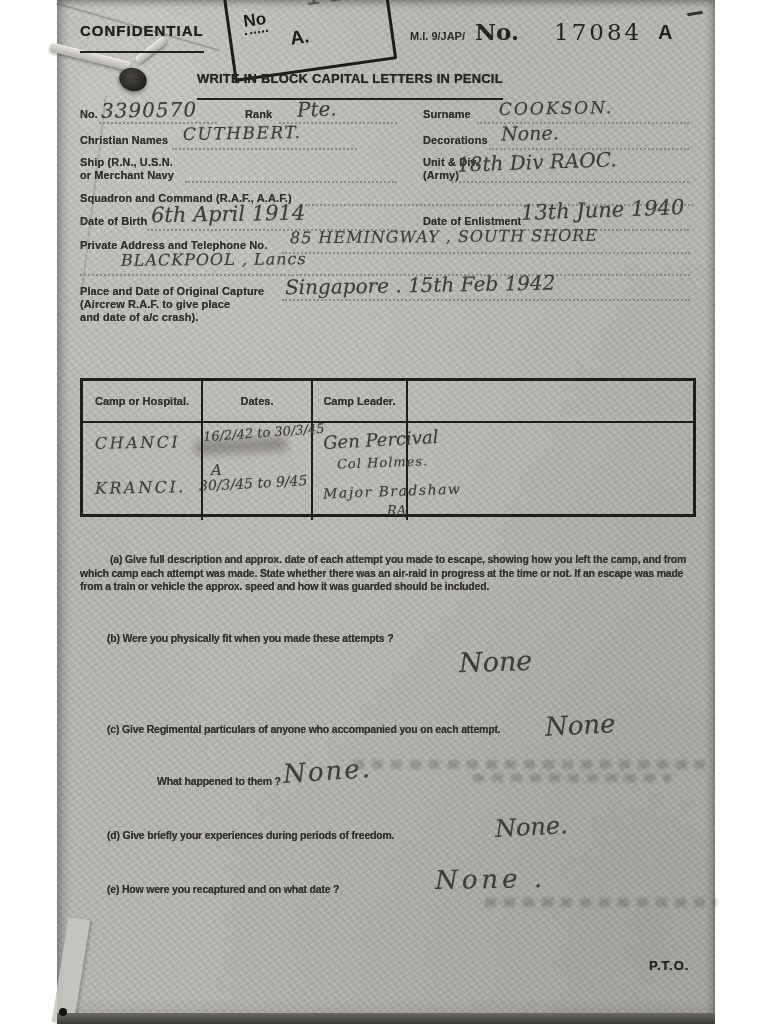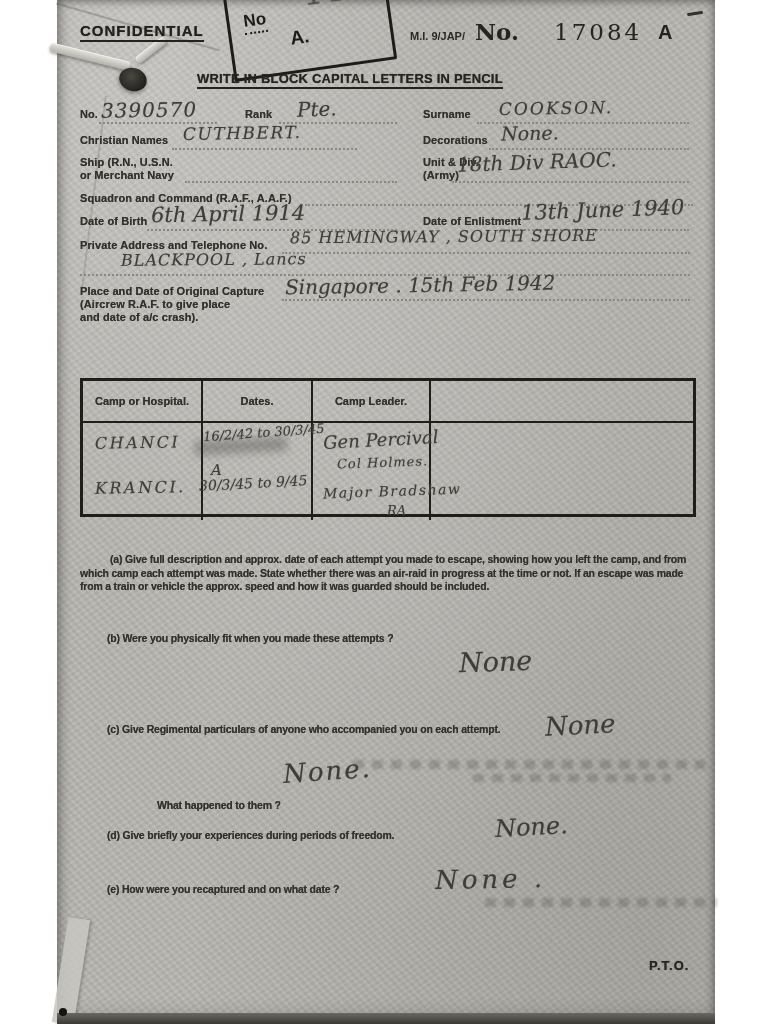--- a/index.html
+++ b/index.html
@@ -18,32 +18,32 @@
                 inset 0 6px 8px -4px rgba(28,26,22,.25),
                 inset 0 -16px 18px -8px rgba(28,26,22,.22);}
   .abs{position:absolute;}
   .plabel{font-size:11px;font-weight:bold;color:#33312b;letter-spacing:.1px;
           text-shadow:0 0 .6px rgba(45,43,37,.75);white-space:pre-line;line-height:13px;}
   .ptext{font-size:10.5px;font-weight:bold;color:#33312b;letter-spacing:-.2px;
          text-shadow:0 0 .6px rgba(45,43,37,.7);line-height:13.5px;}
   .hand{font-family:"DejaVu Serif",serif;font-style:italic;color:#3f3d38;
         text-shadow:0 0 1px rgba(63,61,56,.45);white-space:nowrap;}
   .dots{border-bottom:2px dotted #8b897f;height:1px;}
-  .uline{border-bottom:2.5px solid #23221d;padding-bottom:1px;}
+  .uline{border-bottom:2.5px solid #23221d;padding-bottom:12px;}
   
   #stampbox{left:170px;top:-30px;width:158px;height:95px;border:3.5px solid #1d1c18;
             transform:rotate(-8deg);border-radius:2px;}
   
   #camp-table{left:23px;top:378px;width:616px;height:139px;border:3px solid #1f1e19;box-sizing:border-box;}
   #camp-table .hrow{display:flex;height:40px;border-bottom:2px solid #1f1e19;}
   #camp-table .hcell{box-sizing:border-box;border-right:2px solid #1f1e19;display:flex;
       align-items:center;justify-content:center;text-align:center;font-size:11px;font-weight:bold;
       color:#33312b;white-space:pre-line;line-height:13px;text-shadow:0 0 .6px rgba(45,43,37,.75);}
   #camp-table .bcol{box-sizing:border-box;border-right:2px solid #1f1e19;height:97px;}
-  .c1{width:120px;} .c2{width:110px;} .c3{width:118px;} .c4{width:262px;border-right:none!important;}
+  .c1{width:120px;} .c2{width:110px;} .c3{width:95px;} .c4{width:262px;border-right:none!important;}
   .smudge{background:rgba(52,50,45,.33);filter:blur(4px);}
   .bleed{filter:blur(1.4px);opacity:.55;}
   .bleed>div{background:repeating-linear-gradient(90deg, rgba(76,74,66,.5) 0 11px, transparent 11px 19px);}
   .rope{background:linear-gradient(#e6e4dd,#b4b2ac);border-radius:4px;
         box-shadow:0 2px 3px rgba(20,18,15,.35), inset 0 1px 0 rgba(255,255,255,.5);}
 </style>
 </head>
 <body>
 
 <div id="paper">
@@ -143,21 +143,21 @@
   </div>
 
   <div class="abs ptext" style="left:23px;top:553px;width:616px;text-indent:30px;">(a)  Give full description and approx. date of each attempt you made to escape, showing how you left the camp,  and from which camp each attempt was made.  State whether there was an air-raid in progress at the time or not.  If  an escape was made from a train or vehicle the approx. speed and how it was guarded should be included.</div>
 
   <span class="abs ptext" style="left:50px;top:632px;">(b)  Were you physically fit when you made these attempts ?</span>
   <span class="abs hand" style="left:402px;top:646px;font-size:27px;transform:rotate(-2deg);">None</span>
 
   <span class="abs ptext" style="left:50px;top:723px;">(c)  Give Regimental particulars of anyone who accompanied you on each attempt.</span>
   <span class="abs hand" style="left:488px;top:710px;font-size:26px;transform:rotate(-3deg);">None</span>
 
-  <span class="abs ptext" style="left:100px;top:775px;margin-top:24px;">What happened to them ?</span>
+  <span class="abs ptext" style="left:100px;top:775px;">What happened to them ?</span>
   <span class="abs hand" style="left:226px;top:756px;font-size:26px;transform:rotate(-4deg);letter-spacing:2px;">None.</span>
 
   <span class="abs ptext" style="left:50px;top:829px;">(d)  Give briefly your experiences during periods of freedom.</span>
   <span class="abs hand" style="left:438px;top:813px;font-size:24px;transform:rotate(-3deg);">None.</span>
 
   <span class="abs ptext" style="left:50px;top:883px;">(e)  How were you recaptured and on what date ?</span>
   <span class="abs hand" style="left:378px;top:864px;font-size:26px;letter-spacing:4px;transform:rotate(-1deg);">None .</span>
 
   <div class="abs bleed" style="left:296px;top:760px;width:356px;height:26px;">
     <div style="width:352px;height:9px;"></div>

